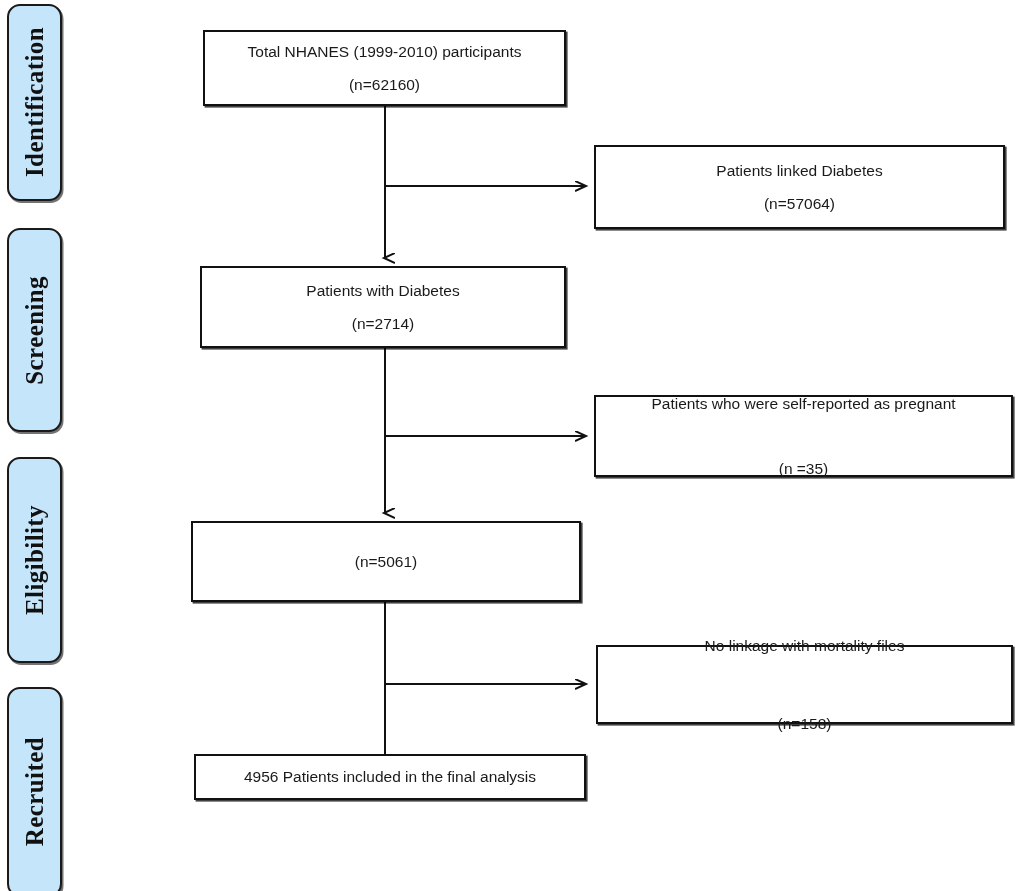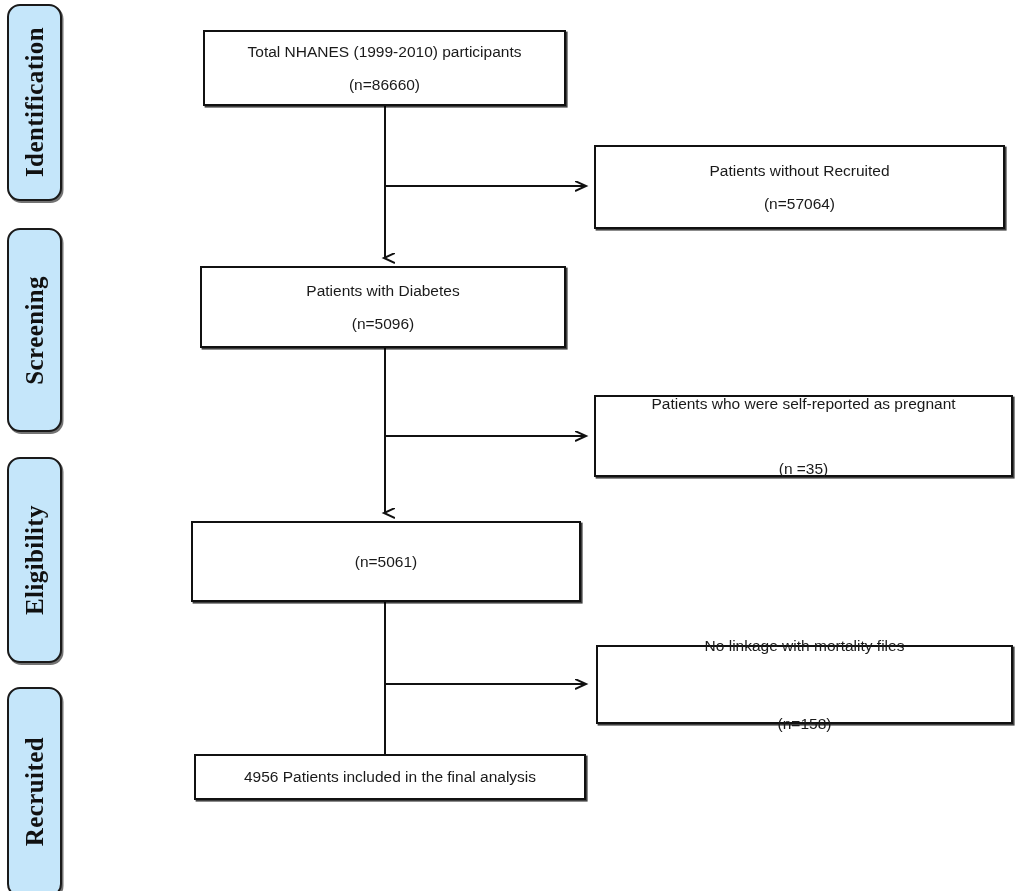--- a/index.html
+++ b/index.html
@@ -117,31 +117,31 @@
   <div class="stage-box" style="left:7px; top:457px; width:55px; height:206px;">
     <span class="stage-label">Eligibility</span>
   </div>
 
   <div class="stage-box" style="left:7px; top:687px; width:55px; height:210px;">
     <span class="stage-label">Recruited</span>
   </div>
 
   <div class="flow-box" style="left:203px; top:30px; width:363px; height:76px;">
     <div class="flow-line l1">Total NHANES (1999-2010) participants</div>
-    <div class="flow-line l2">(n=86660)</div>
+    <div class="flow-line l2">(n=62160)</div>
   </div>
 
   <div class="flow-box" style="left:594px; top:145px; width:411px; height:84px;">
-    <div class="flow-line l1">Patients without Recruited</div>
+    <div class="flow-line l1">Patients linked Diabetes</div>
     <div class="flow-line l2">(n=57064)</div>
   </div>
 
   <div class="flow-box" style="left:200px; top:266px; width:366px; height:82px;">
     <div class="flow-line l1">Patients with Diabetes</div>
-    <div class="flow-line l2">(n=5096)</div>
+    <div class="flow-line l2">(n=2714)</div>
   </div>
 
   <div class="flow-box" style="left:594px; top:395px; width:419px; height:82px;gap:32px;">
     <div class="flow-line l1">Patients who were self-reported as pregnant</div>
     <div class="flow-line l2">(n =35)</div>
   </div>
 
   <div class="flow-box" style="left:191px; top:521px; width:390px; height:81px;">
     <div class="flow-line l2">(n=5061)</div>
   </div>

